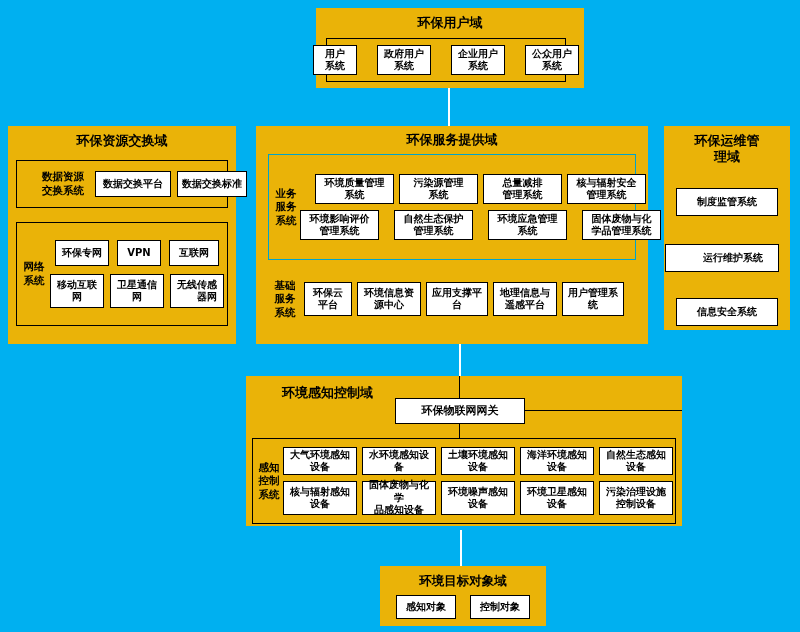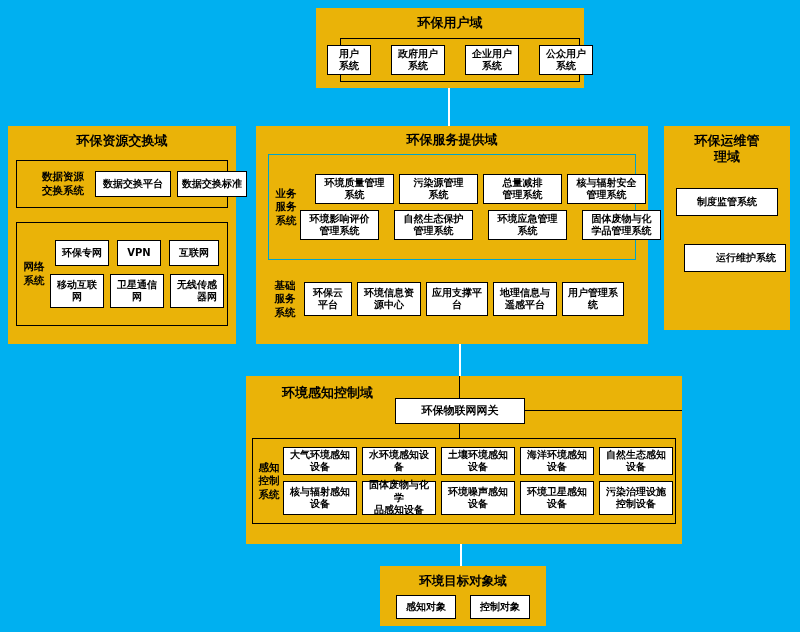--- a/index.html
+++ b/index.html
@@ -38,21 +38,21 @@
 <body>
 
 <div class="canvas">
 
   <div class="vline white-line" style="left:448px;top:88px;width:2px;height:38px;"></div>
   <div class="vline white-line" style="left:459px;top:344px;width:2px;height:32px;"></div>
   <div class="vline white-line" style="left:460px;top:530px;width:2px;height:36px;"></div>
 
   <div class="panel" style="left:316px;top:8px;width:268px;height:80px;">
     <div class="panel-title">环保用户域</div>
-    <div class="group bordered" style="left:24px;top:30px;width:240px;height:44px;justify-content:center;gap:20px;">
+    <div class="group bordered" style="left:10px;top:30px;width:240px;height:44px;justify-content:center;gap:20px;">
       <div class="box" style="width:44px;height:30px;">用户
 系统</div>
       <div class="box" style="width:54px;height:30px;">政府用户
 系统</div>
       <div class="box" style="width:54px;height:30px;">企业用户
 系统</div>
       <div class="box" style="width:54px;height:30px;">公众用户
 系统</div>
     </div>
   </div>
@@ -129,24 +129,25 @@
 遥感平台</div>
       <div class="box" style="width:62px;height:34px;">用户管理系
 统</div>
     </div>
   </div>
 
   <div class="panel" style="left:664px;top:126px;width:126px;height:204px;">
     <div class="panel-title">环保运维管
 理域</div>
     <div class="box" style="position:absolute;left:12px;top:62px;width:102px;height:28px;">制度监管系统</div>
-    <div class="box" style="position:absolute;left:20px;top:118px;width:102px;height:28px;padding-left:24px;">运行维护系统</div>
+    <div class="box" style="position:absolute;left:1px;top:118px;width:114px;height:28px;padding-left:24px;">运行维护系统</div>
+    <div class="box" style="position:absolute;left:12px;top:172px;width:102px;height:28px;">信息安全系统</div>
   </div>
 
-  <div class="panel" style="left:246px;top:376px;width:436px;height:168px;">
+  <div class="panel" style="left:246px;top:376px;width:436px;height:150px;">
     <div class="panel-title" style="position:absolute;left:36px;top:2px;">环境感知控制域</div>
     <div class="vline black-line" style="left:213px;top:0;width:1px;height:22px;"></div>
     <div class="box" style="position:absolute;left:149px;top:22px;width:130px;height:26px;font-size:11px;">环保物联网网关</div>
     <div class="hline black-line" style="left:279px;top:34px;width:157px;height:1px;"></div>
     <div class="vline black-line" style="left:213px;top:48px;width:1px;height:14px;"></div>
     <div class="group bordered" style="left:6px;top:62px;width:424px;height:86px;padding:0 2px;">
       <div class="side-label" style="width:28px;">感知
 控制
 系统</div>
       <div class="rows">

